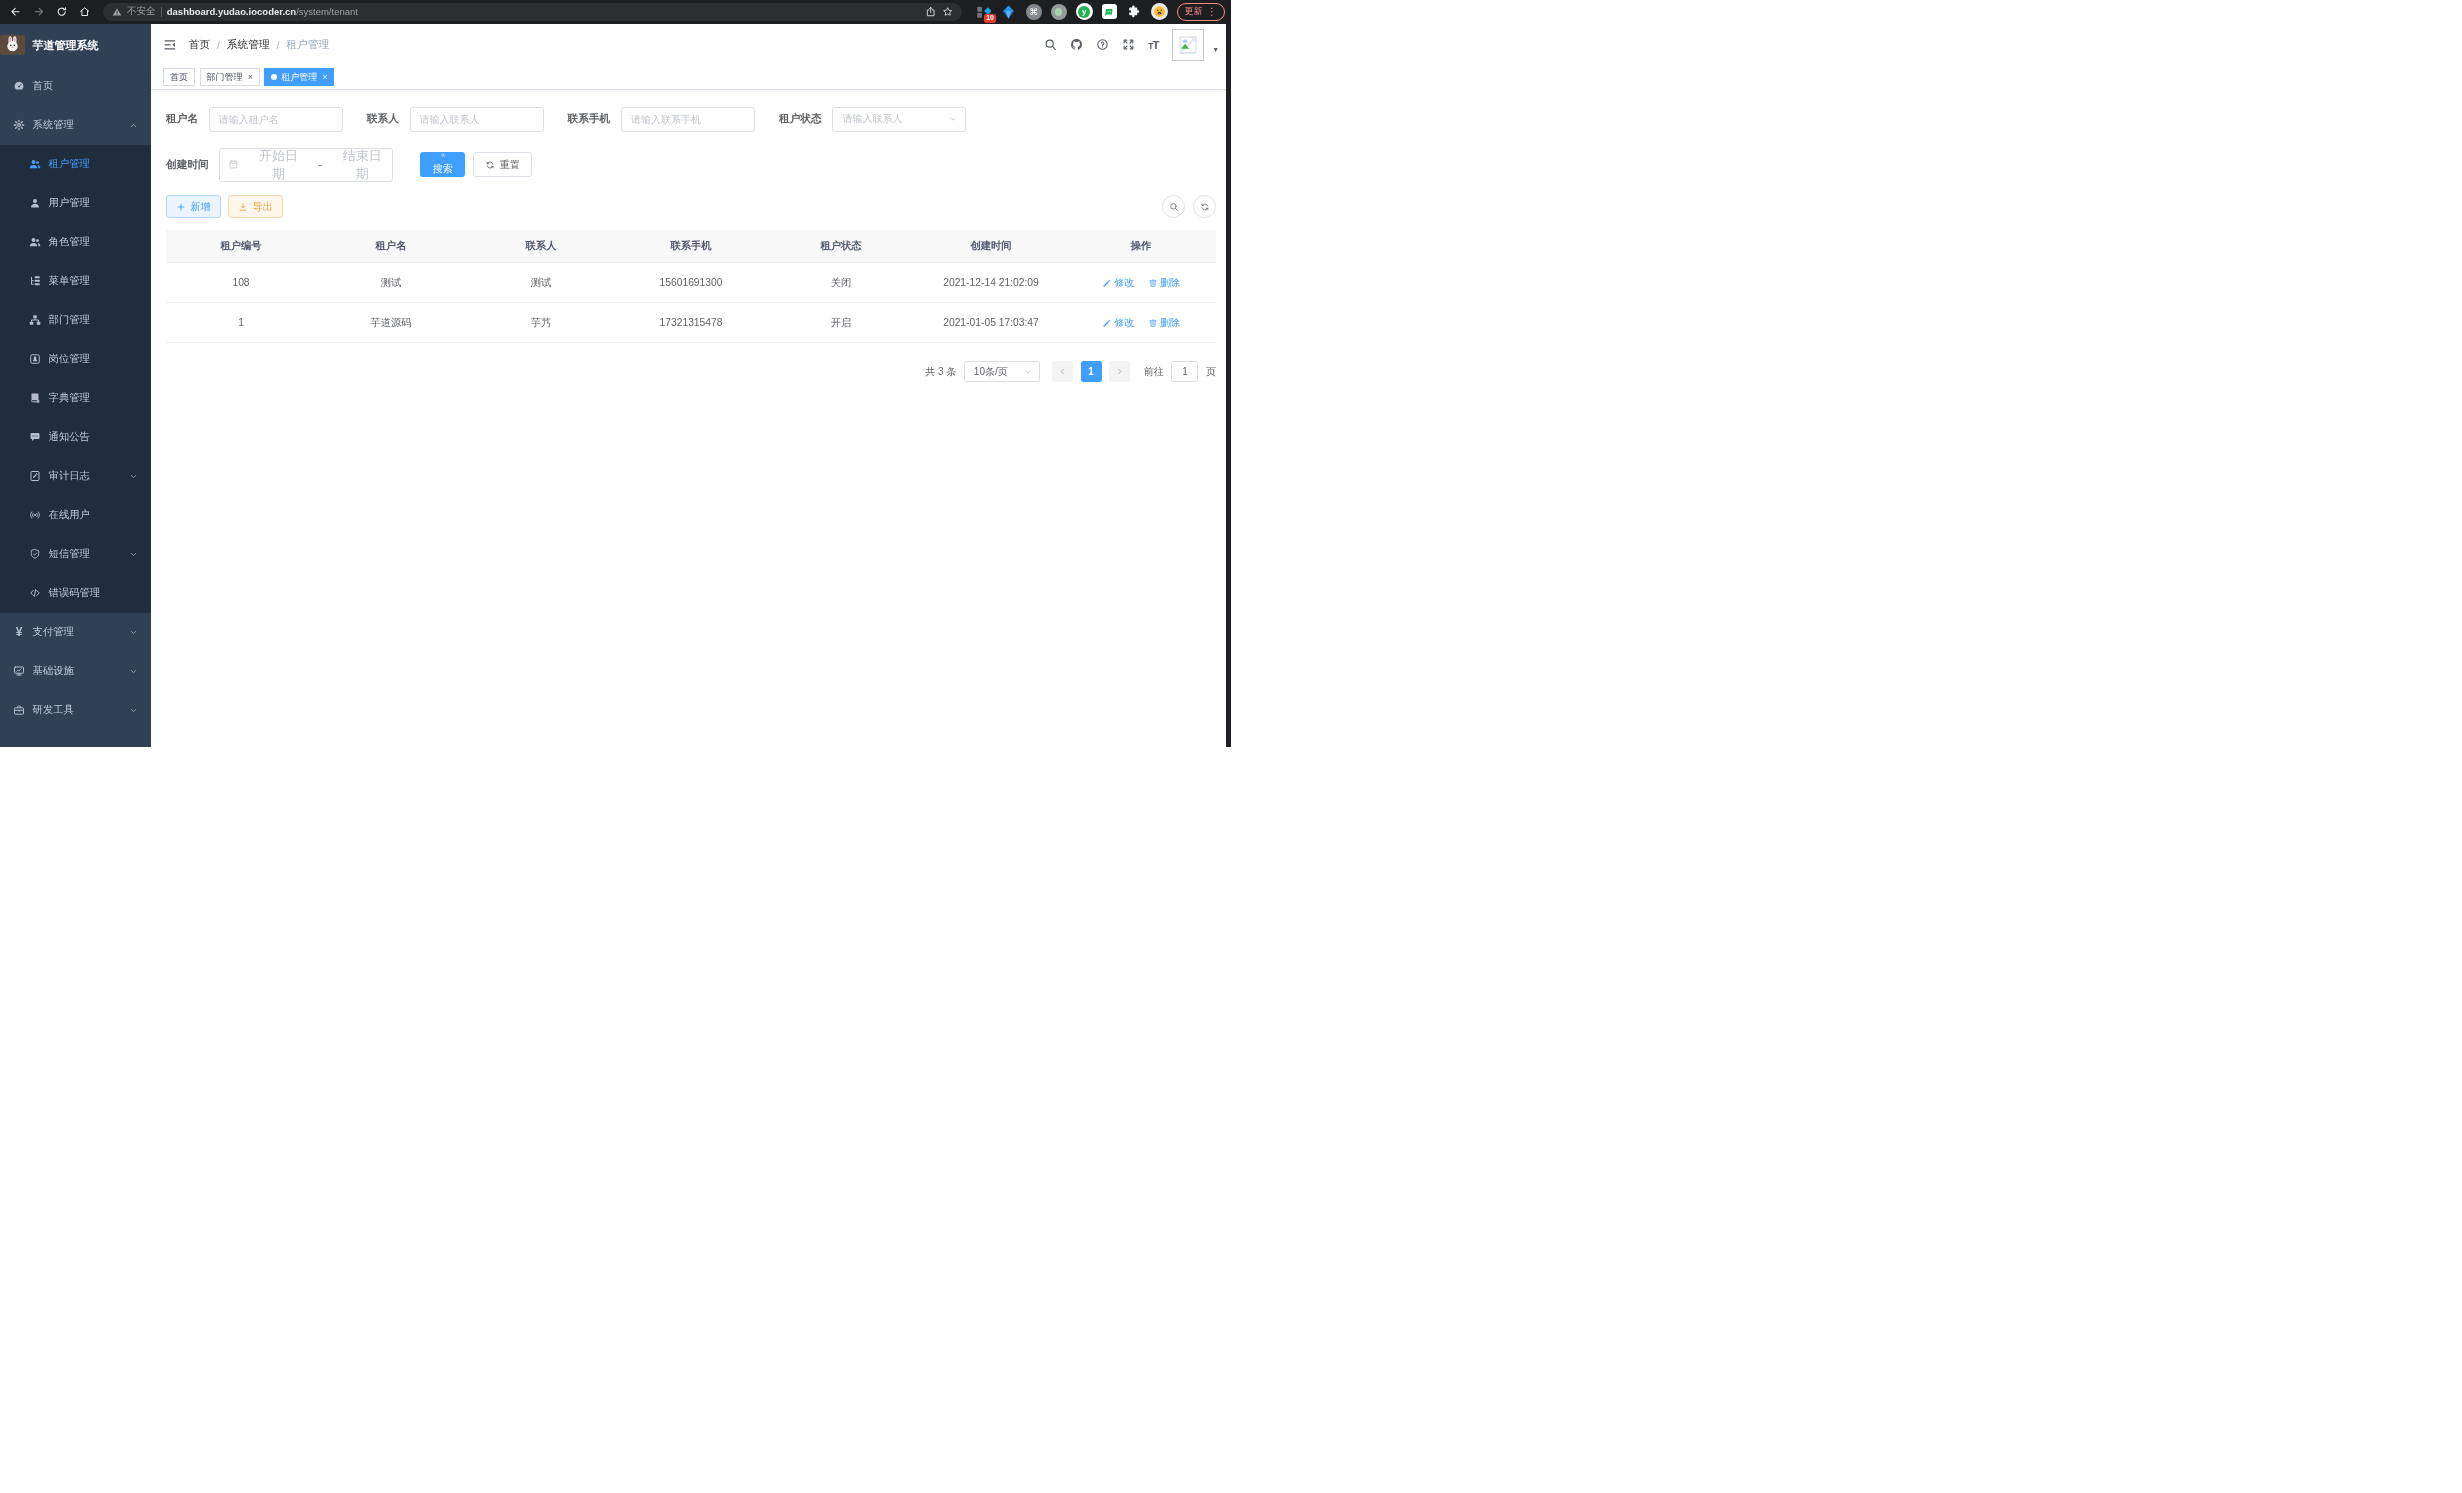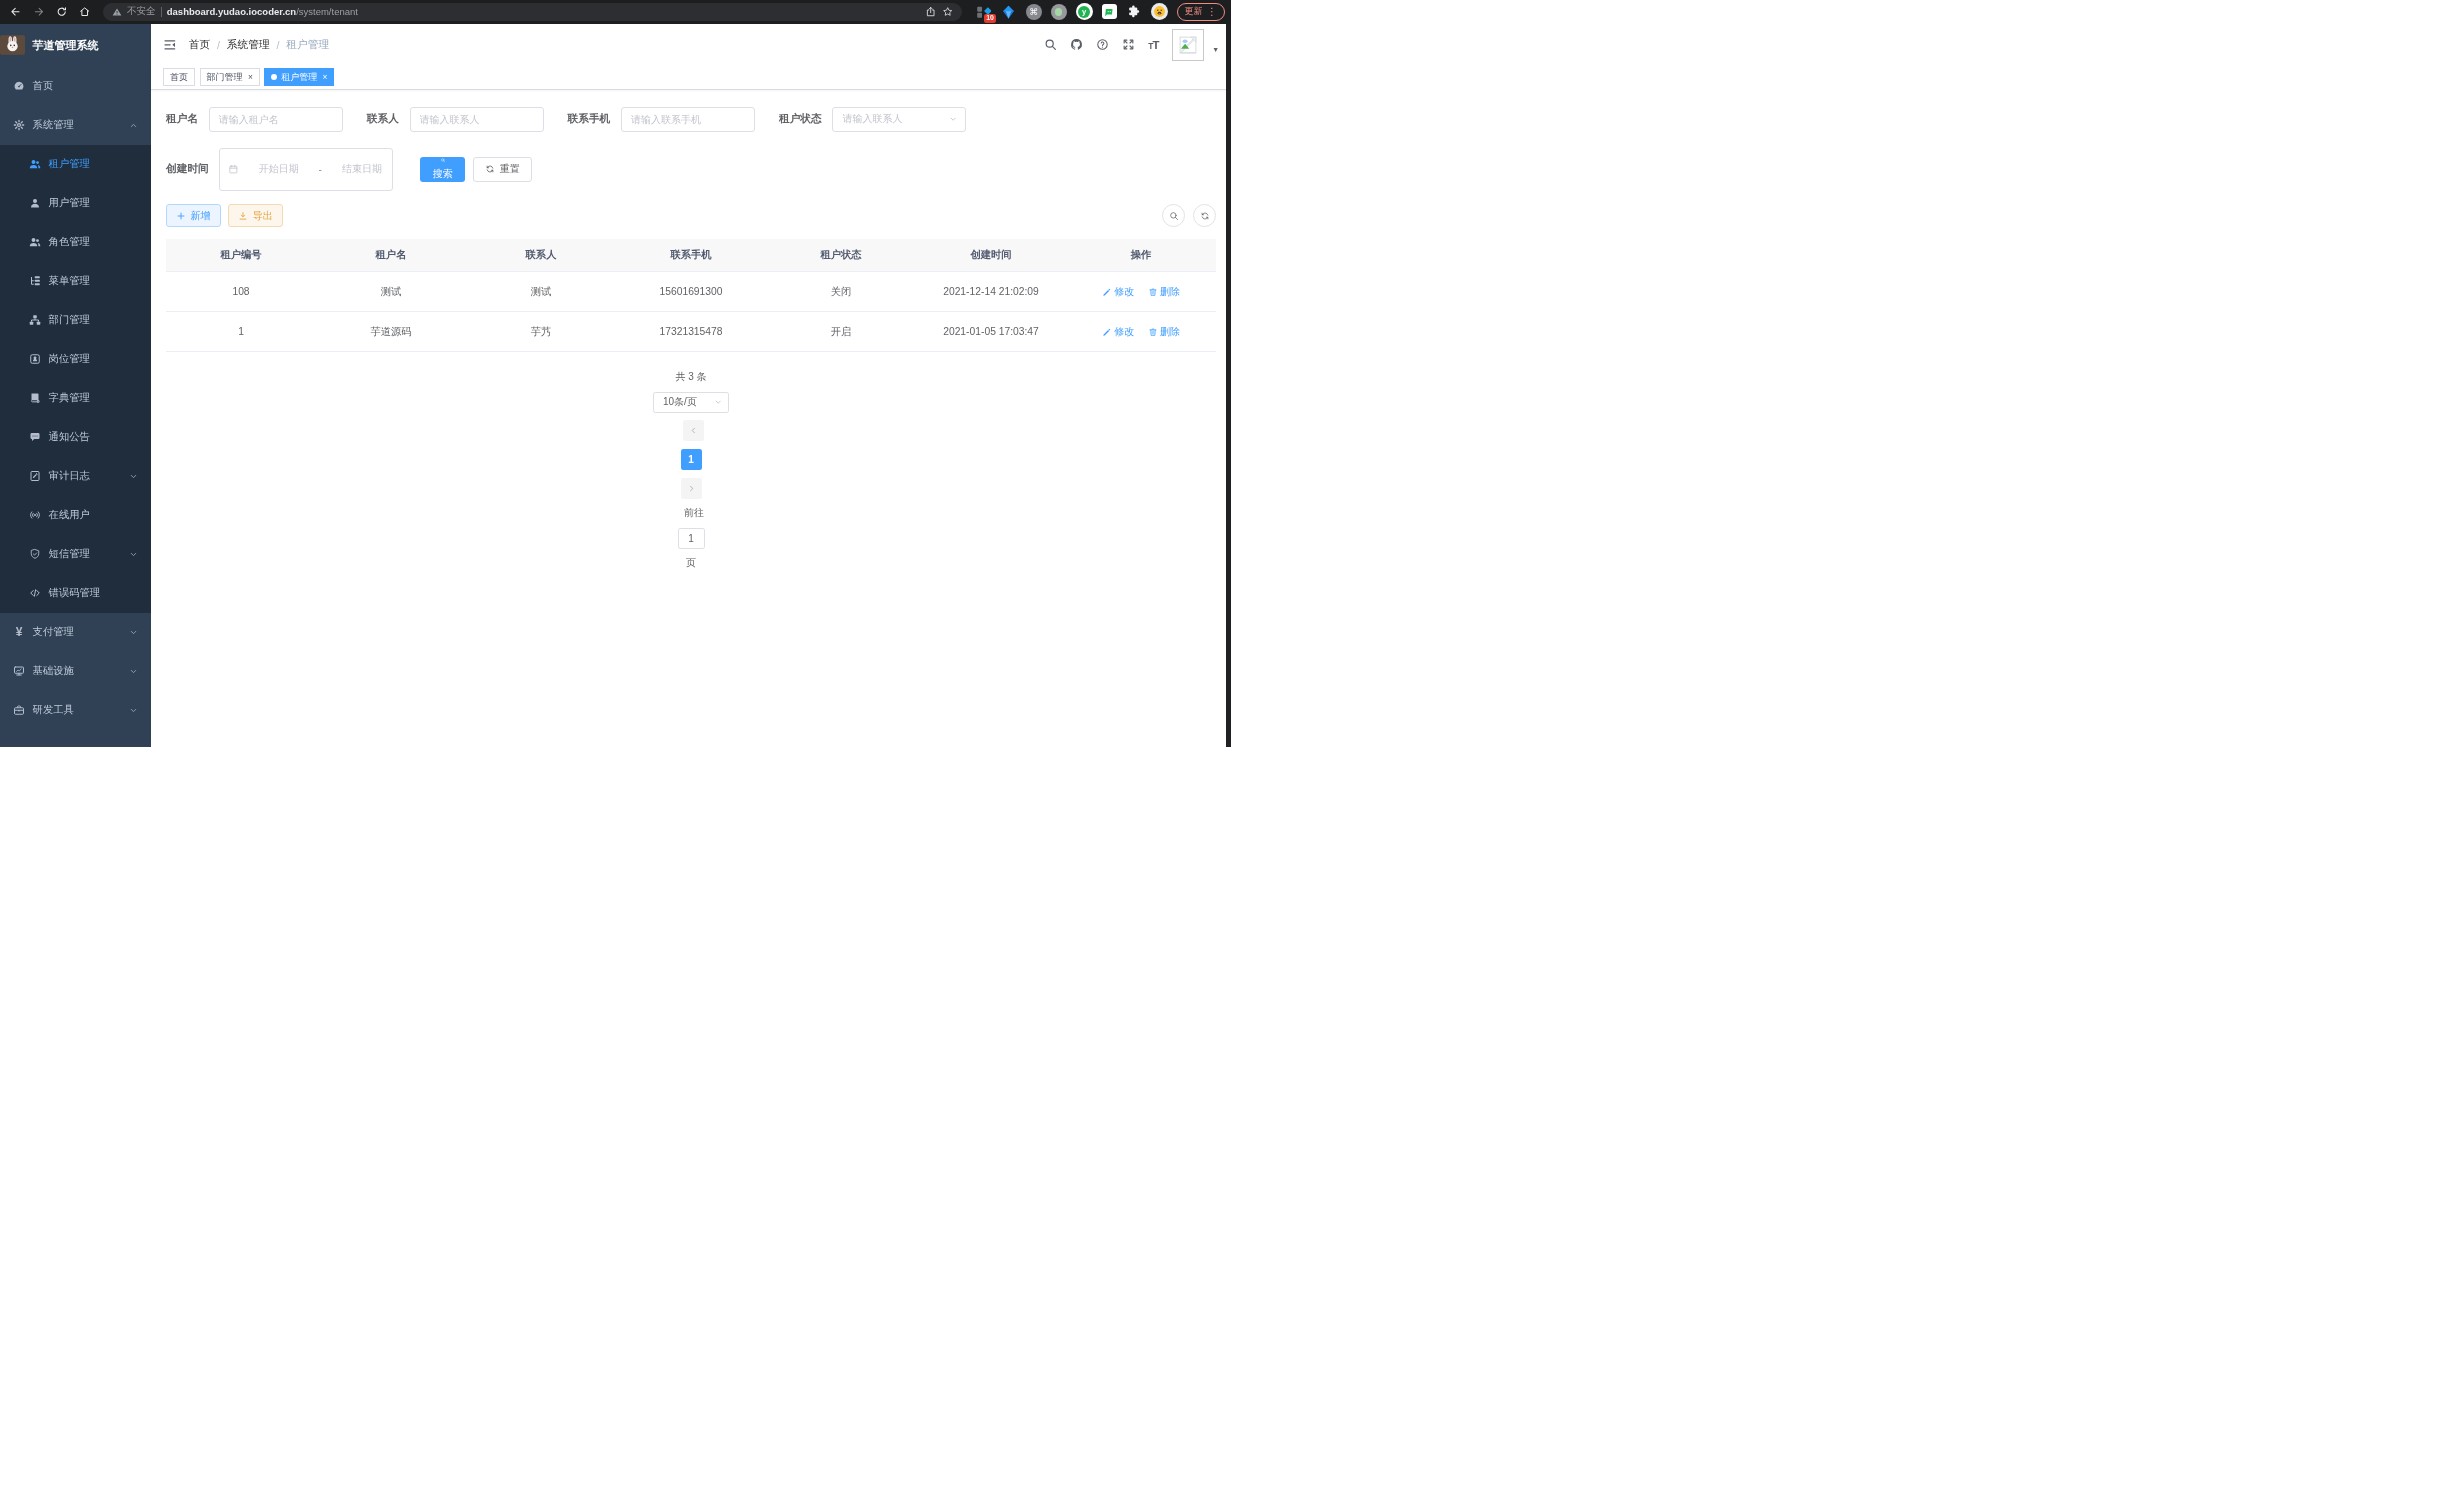--- a/index.html
+++ b/index.html
@@ -65,21 +65,21 @@
   .tag .dot{width:6px;height:6px;border-radius:50%;background:#fff;}
 
   .content{flex:1;padding:17px 15px 0 15px;position:relative;}
   .filter-row{display:flex;align-items:center;gap:24px;margin-bottom:16px;}
   .fitem{display:flex;align-items:center;gap:10.7px;}
   .flabel{font-size:10.7px;font-weight:700;color:#606266;white-space:nowrap;}
   .finput{width:134px;height:25px;box-sizing:border-box;border:0.8px solid #dcdfe6;border-radius:3px;padding:0 9px;font-size:10px;color:#606266;background:#fff;outline:none;font-family:inherit;}
   .finput::placeholder{color:#c0c4cc;}
   .fselect{width:134px;height:25px;box-sizing:border-box;border:0.8px solid #dcdfe6;border-radius:3px;display:flex;align-items:center;justify-content:space-between;padding:0 7.6px 0 9px;font-size:10px;color:#c0c4cc;background:#fff;cursor:pointer;}
   .fselect svg,.psel svg{width:8.4px;height:8.4px;color:#c0c4cc;}
-  .daterange{width:174px;height:43px;box-sizing:border-box;border:0.8px solid #dcdfe6;border-radius:3px;display:flex;align-items:center;padding:0 7.6px;gap:17px;color:#c0c4cc;font-size:10px;background:#fff;cursor:pointer;}
+  .daterange{width:174px;height:34px;box-sizing:border-box;border:0.8px solid #dcdfe6;border-radius:3px;display:flex;align-items:center;padding:0 7.6px;gap:17px;color:#c0c4cc;font-size:13px;background:#fff;cursor:pointer;}
   .daterange svg{width:10.7px;height:10.7px;flex-shrink:0;}
   .daterange .ph{flex:1;text-align:center;}
   .daterange .dsep{color:#8a8f99;}
   .btn{height:25px;box-sizing:border-box;border-radius:3px;font-size:10px;display:inline-flex;align-items:center;gap:4.6px;padding:0 11.4px;cursor:pointer;border:0.8px solid transparent;font-family:inherit;}
   .btn svg{width:10px;height:10px;}
   .btn-primary{background:#409eff;color:#fff;flex-direction:column;}
   .btn-plain{background:#fff;border-color:#dcdfe6;color:#606266;}
   .row2-btns{display:flex;gap:7.6px;margin-left:3px;}
   .action-row{display:flex;align-items:center;margin-bottom:12px;}
   .btn-add{background:#ecf5ff;border-color:#b3d8ff;color:#409eff;height:23px;padding:0 9px;margin-right:7.6px;}
@@ -87,21 +87,21 @@
   .circle-btns{margin-left:auto;display:flex;gap:7.6px;}
   .cbtn{width:21px;height:21px;border:0.8px solid #e0e3e9;border-radius:50%;display:flex;align-items:center;justify-content:center;color:#606266;background:#fff;cursor:pointer;}
   .cbtn svg{width:10px;height:10px;}
 
   table{width:100%;border-collapse:collapse;table-layout:fixed;}
   thead th{background:#f8f8f9;color:#515a6e;font-weight:700;font-size:10.3px;height:30px;text-align:center;border-bottom:0.8px solid #ebeef5;}
   tbody td{height:37px;text-align:center;font-size:10.3px;color:#606266;border-bottom:0.8px solid #ebeef5;background:#fff;}
   .op-link{color:#409eff;display:inline-flex;align-items:center;gap:2.3px;font-size:10px;margin:0 5.3px;cursor:pointer;}
   .op-link svg{width:10px;height:10px;}
 
-  .pager{display:flex;align-items:center;justify-content:flex-end;gap:7.6px;margin-top:18px;font-size:10px;color:#606266;flex-direction:column;}
+  .pager{display:flex;align-items:center;justify-content:flex-end;gap:7.6px;margin-top:18px;font-size:10px;color:#606266;}
   .psel{width:76px;height:21px;box-sizing:border-box;border:0.8px solid #dcdfe6;border-radius:2.3px;display:flex;align-items:center;justify-content:space-between;padding:0 6px 0 9px;background:#fff;cursor:pointer;}
   .pbtn{min-width:21px;height:21px;border-radius:2.3px;background:#f4f4f5;display:flex;align-items:center;justify-content:center;color:#a8abb2;cursor:pointer;}
   .pbtn svg{width:9px;height:9px;}
   .pbtn.cur{background:#409eff;color:#fff;font-weight:700;font-size:10px;}
   .goto-input{width:27px;height:21px;box-sizing:border-box;border:0.8px solid #dcdfe6;border-radius:2.3px;text-align:center;font-size:10px;color:#606266;outline:none;font-family:inherit;}
 
   .right-strip{position:absolute;right:0;top:23.6px;width:4.6px;height:723px;background:#202124;}
 </style>
 </head>
 <body>

